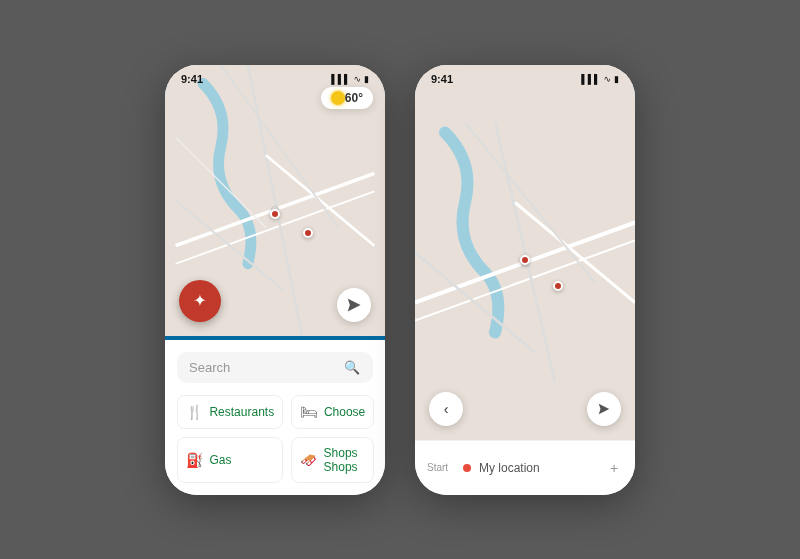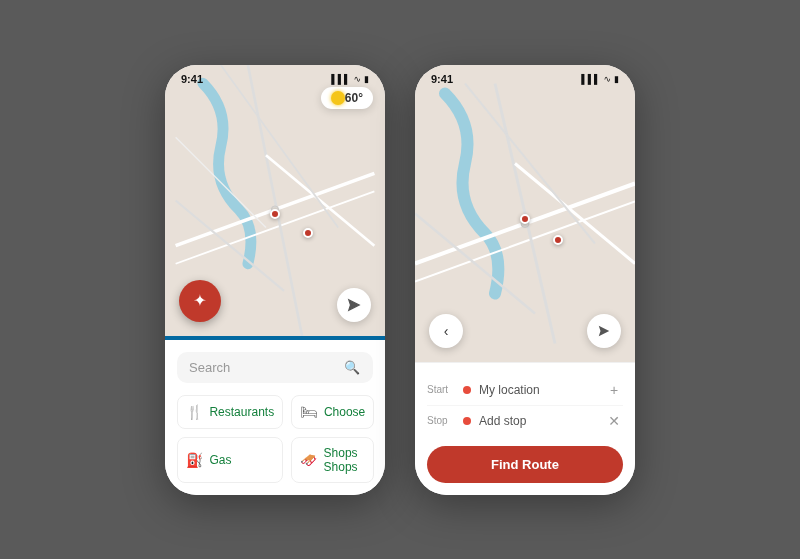--- a/index.html
+++ b/index.html
@@ -423,27 +423,20 @@
     <div class="route-panel">
       
       <div class="route-row">
         <span class="route-label">Start</span>
         <div class="route-dot dot-green"></div>
         <span class="route-input-text">My location</span>
         <span class="route-action">+</span>
       </div>
 
       
-      <div class="route-row">
-        <span class="route-label">Stop</span>
-        <div class="route-dot dot-red"></div>
-        <span class="route-input-text">Add stop</span>
-        <span class="route-action">✕</span>
-      </div>
 
       
 
       
-      <button class="find-route-btn">Find Route</button>
     </div>
   </div>
 
 </div>
 
 </body></html>

